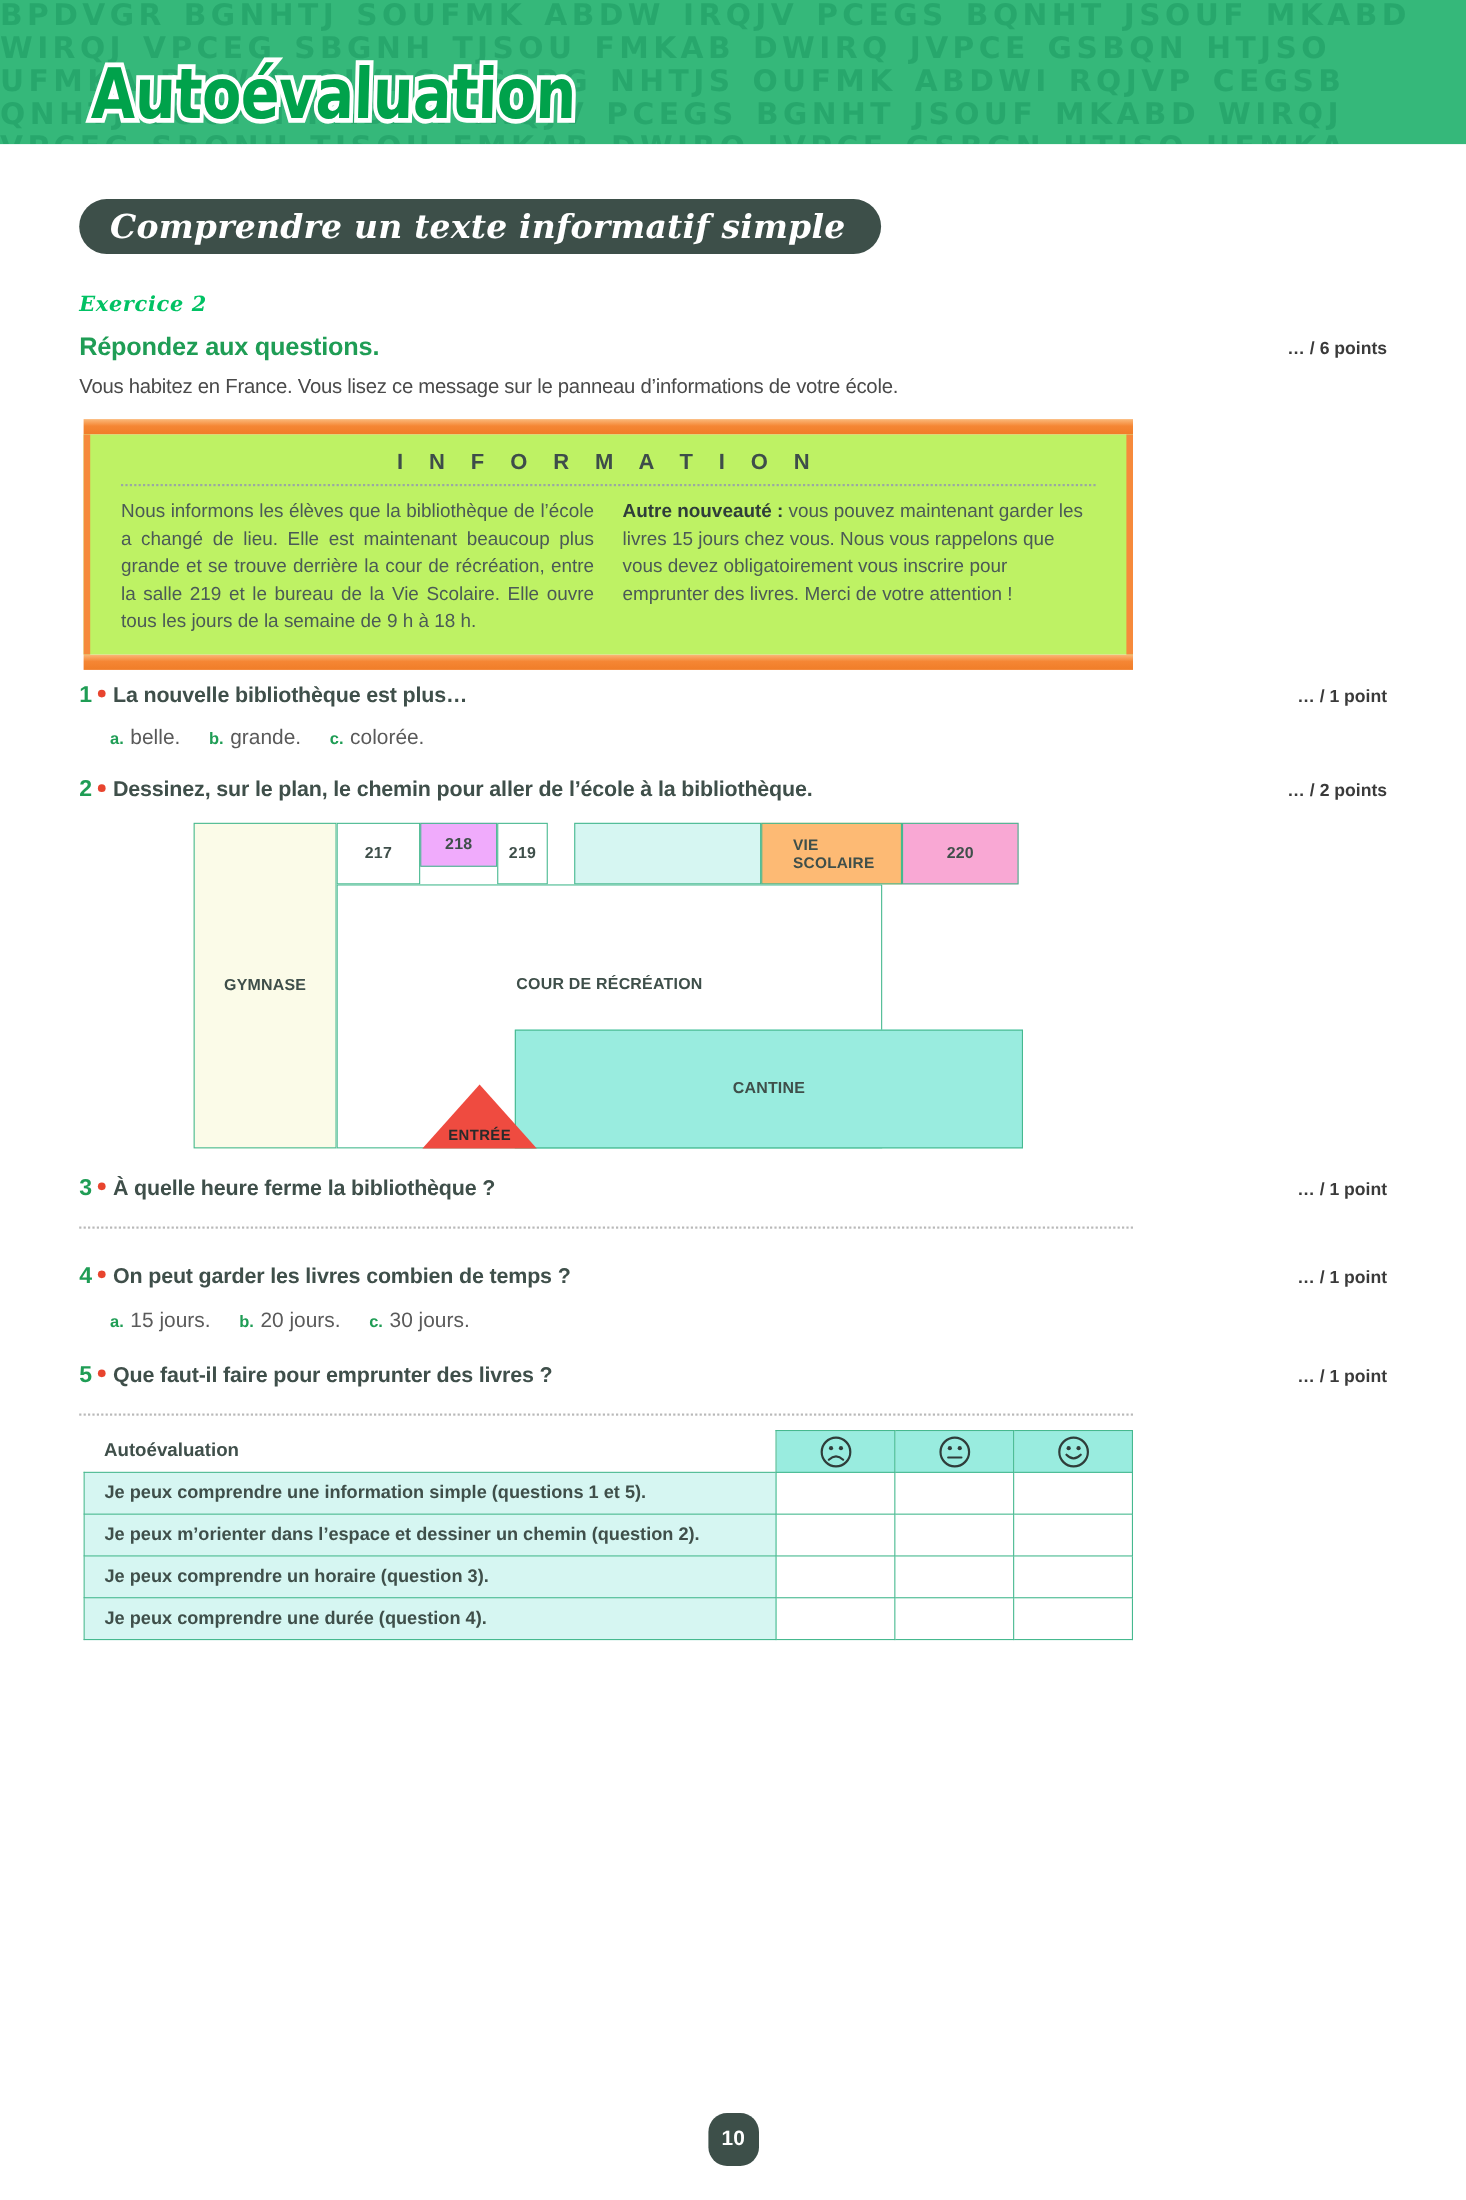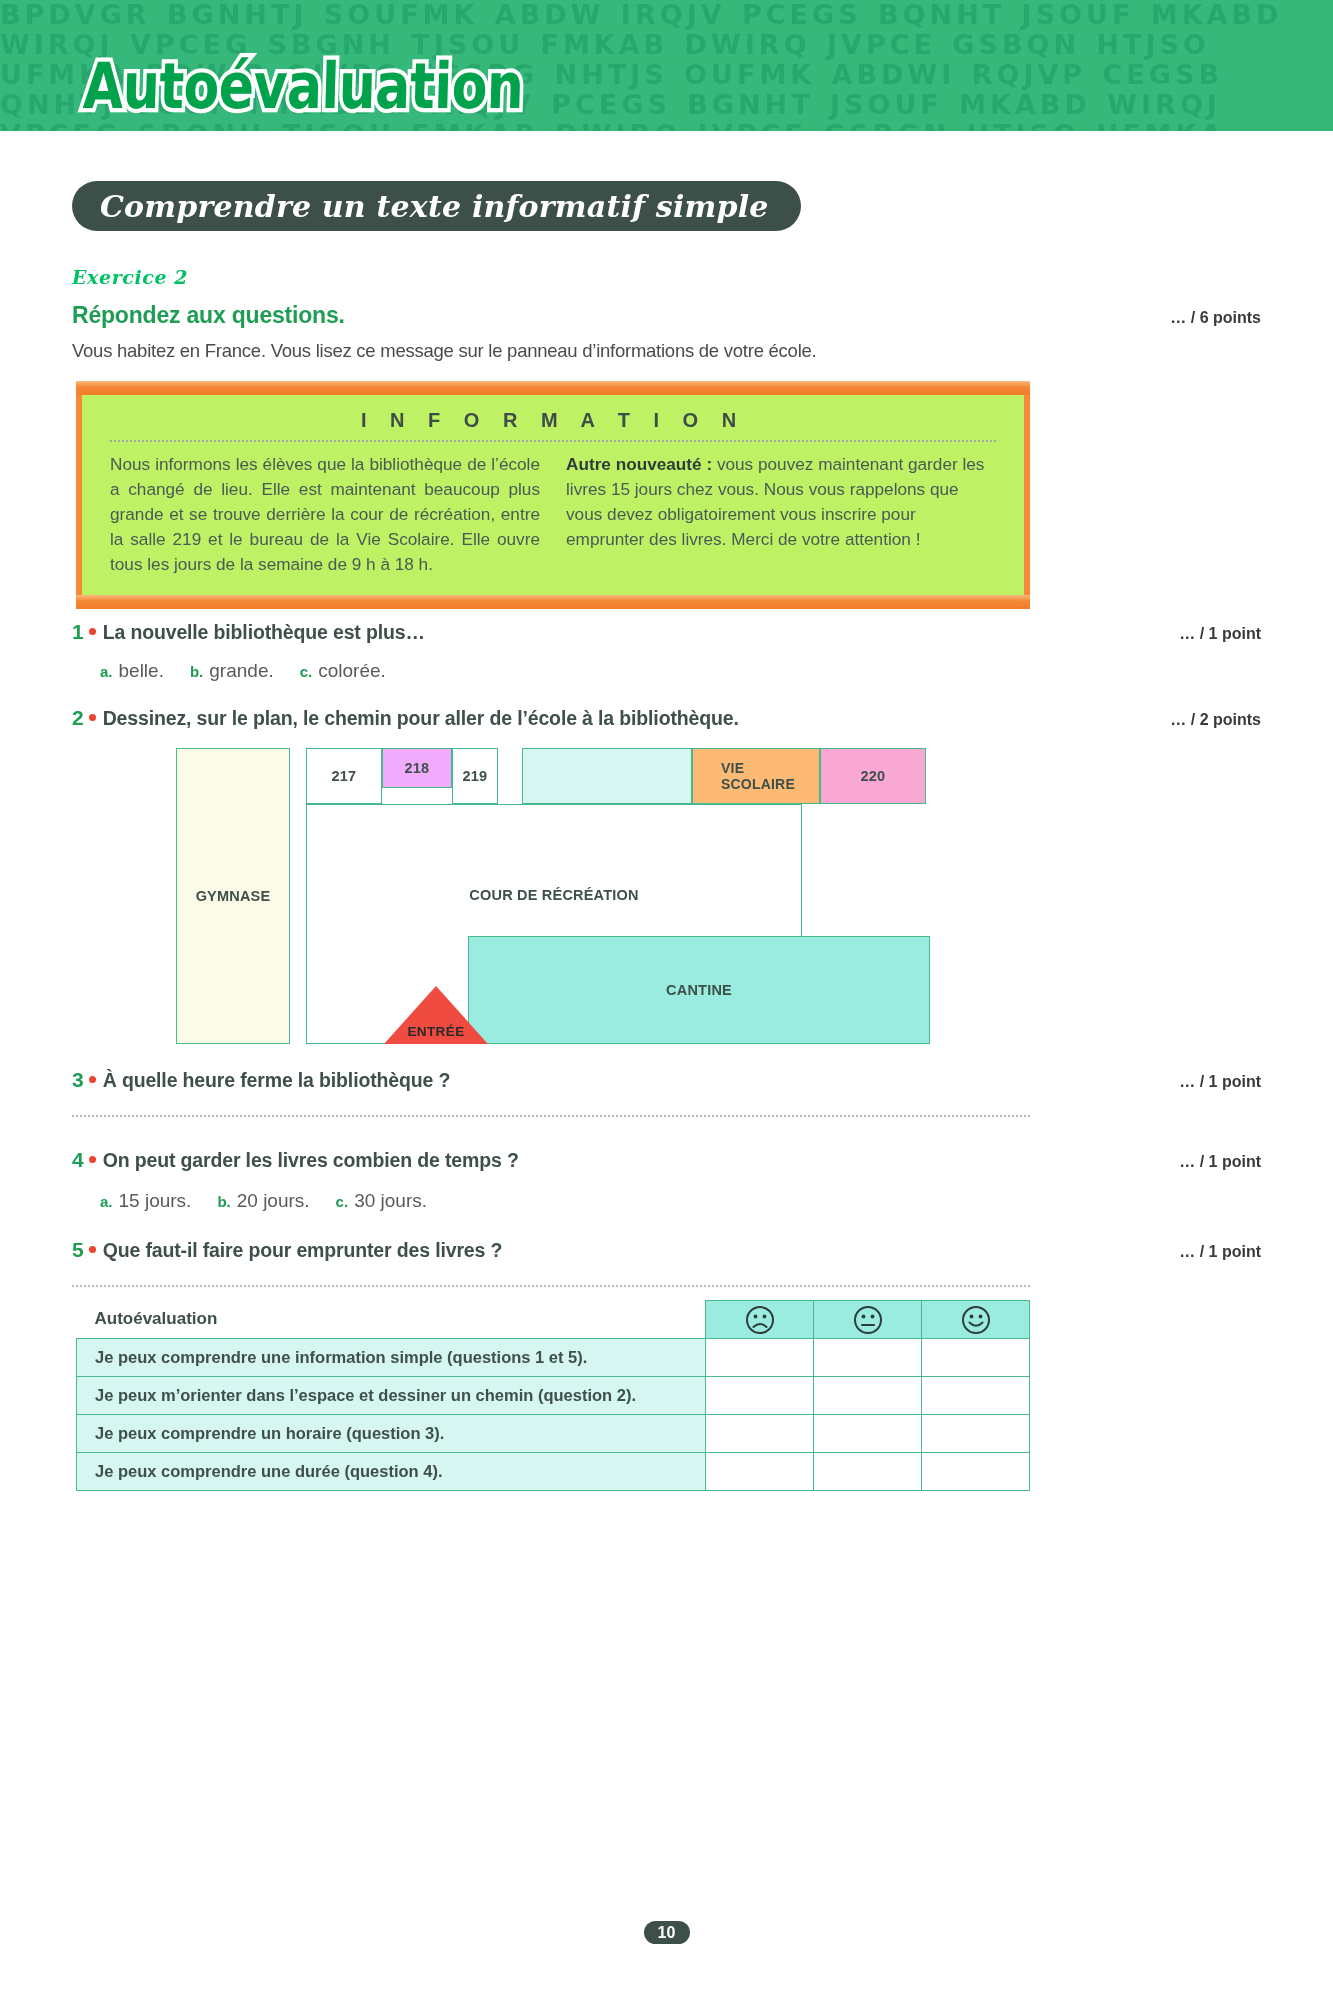--- a/index.html
+++ b/index.html
@@ -231,21 +231,21 @@
     box-sizing: border-box;
     border: 1.6px solid #46b98f;
     display: flex;
     align-items: center;
     justify-content: center;
     font-weight: bold;
     font-size: 14.5px;
     color: #3f4f4a;
     letter-spacing: 0.2px;
   }
-  .c-gym   { left:0;   top:0;   width:114px; height:296px; background:#fbfbe8; }
+  .c-gym   { left:0;   top:0;   width:130px; height:296px; background:#fbfbe8; }
   .c-217   { left:130px; top:0; width:76px;  height:56px;  background:#ffffff; }
   .c-218   { left:206px; top:0; width:70px;  height:40px;  background:#f0abfc; }
   .c-219   { left:276px; top:0; width:46px;  height:56px;  background:#ffffff; }
   .c-void  { left:346px; top:0; width:170px; height:56px;  background:#d6f6f2; }
   .c-vie   { left:516px; top:0; width:128px; height:56px;  background:#fdba74; font-size:14px;padding-left:28px; }
   .c-220   { left:644px; top:0; width:106px; height:56px;  background:#f9a8d4; }
   .c-cour  { left:130px; top:56px; width:496px; height:240px; background:#ffffff;
              align-items:flex-start; justify-content:center; padding-top:82px; }
   .c-cantine { left:292px; top:188px; width:462px; height:108px; background:#99ecdf;
                align-items:center; justify-content:center; }
@@ -302,26 +302,26 @@
     font-size: 16.5px;
   }
   .sa .sa-mark { background: #ffffff; }
 
   
   .page-badge {
     position: absolute;
     left: 50%;
     transform: translateX(-50%);
     top: 1921px;
-    width: 46px; height: 23px;
+    width: 46px; height: 48px;
     border-radius: 17px;
     background: #3d4f49;
     color: #ffffff;
     font-weight: bold;
-    font-size: 16px;
+    font-size: 19px;
     display: flex;
     align-items: center;
     justify-content: center;
   }
 
   .face-svg { vertical-align: middle; }
 </style>
 </head>
 <body>
 

